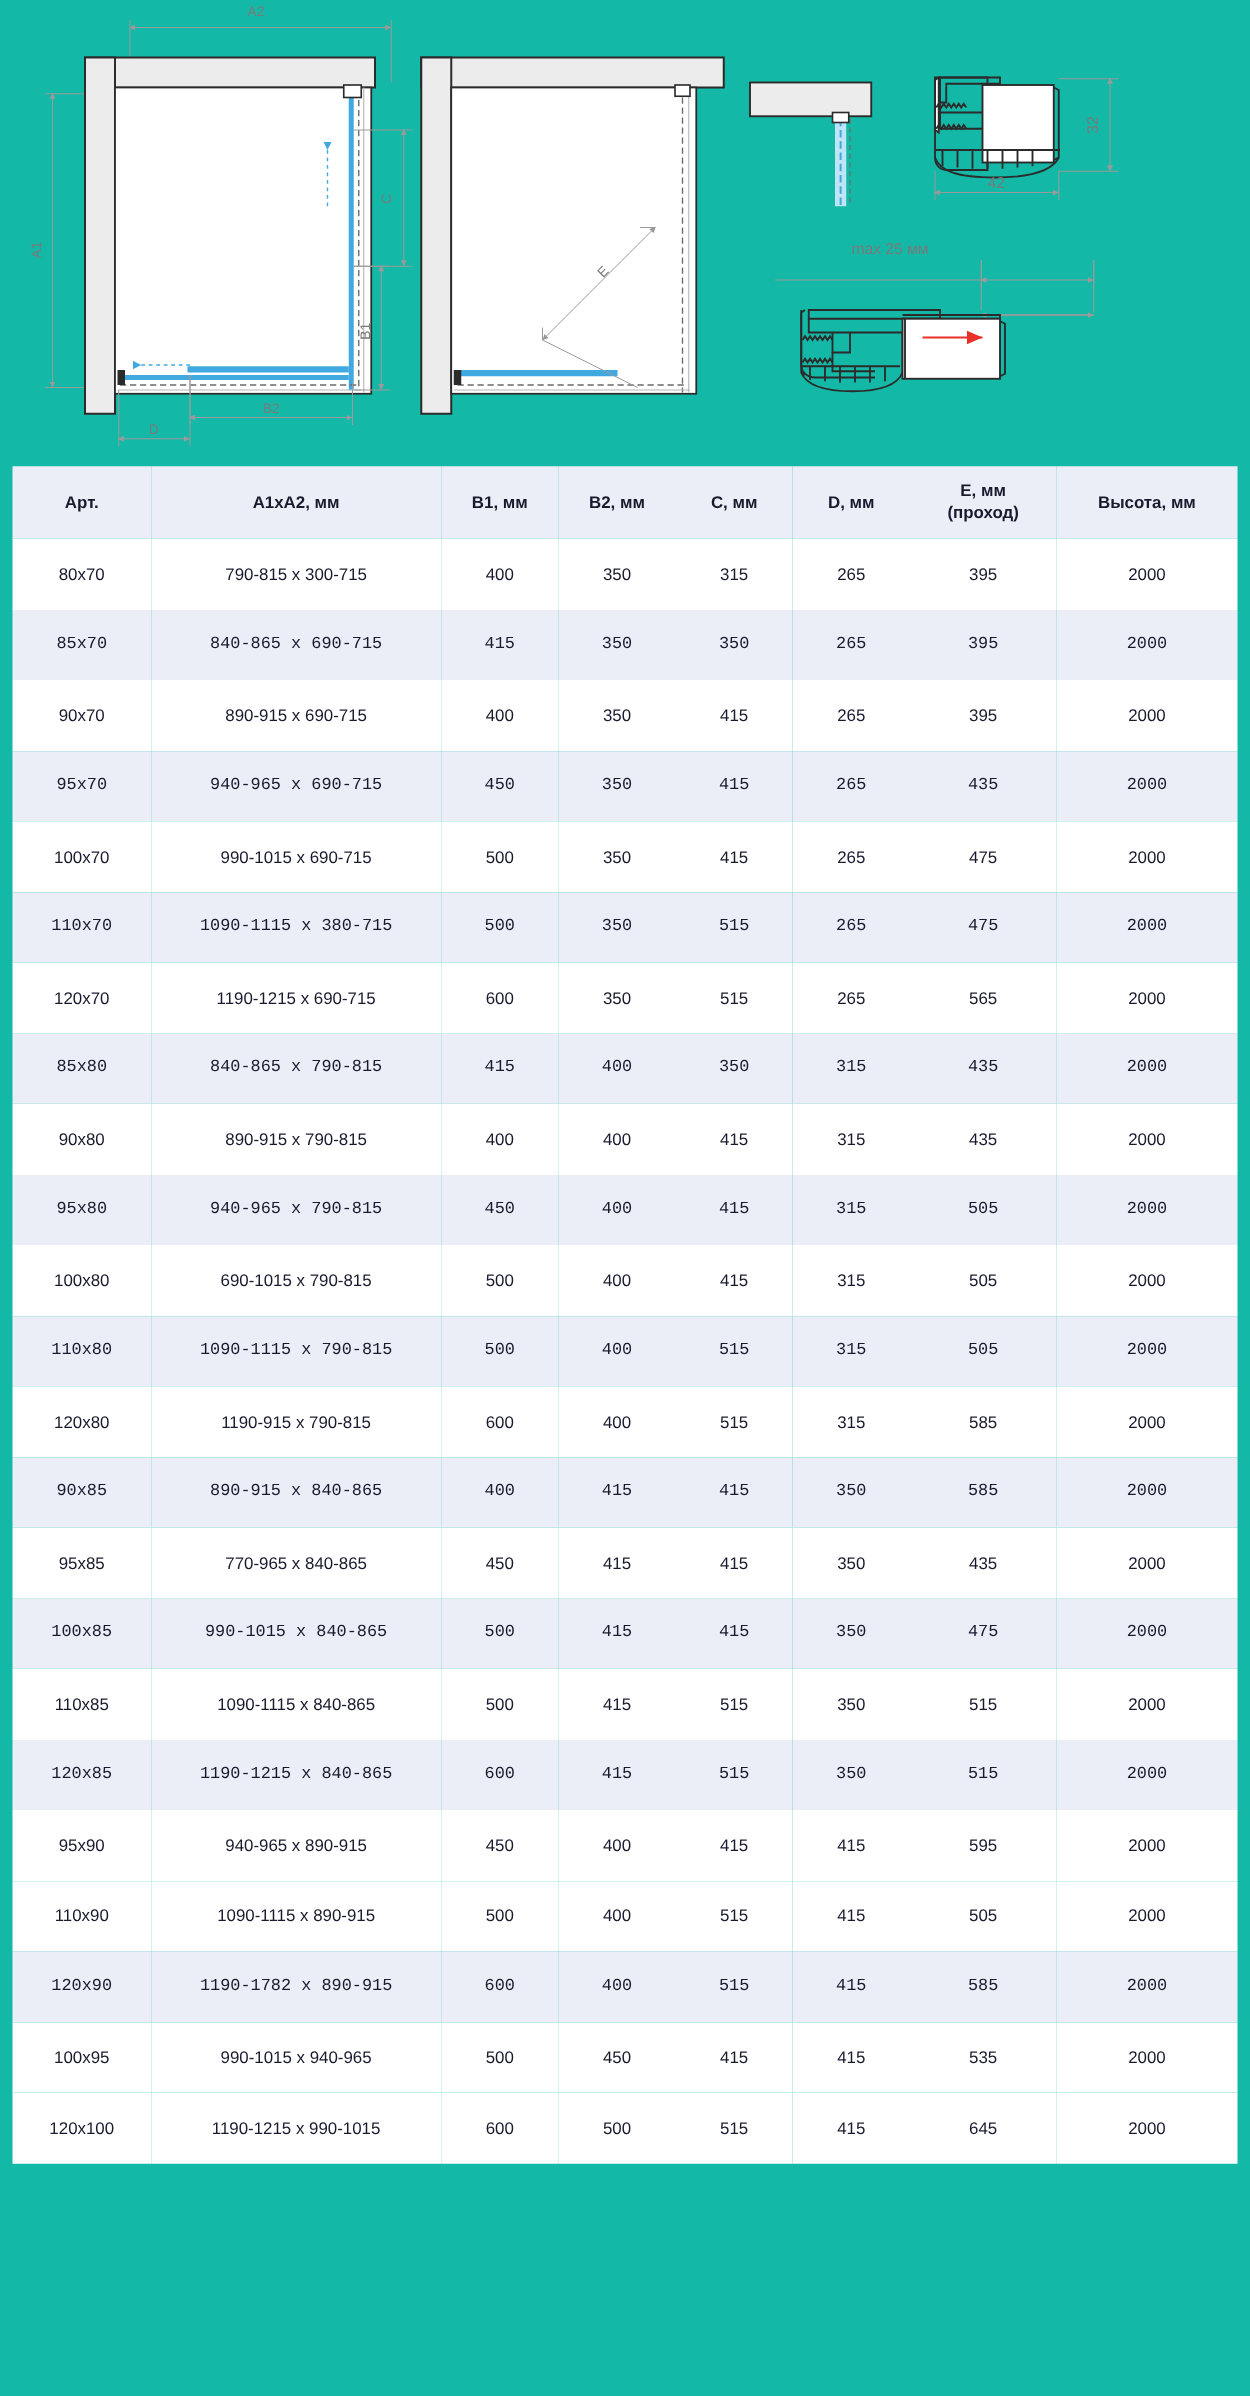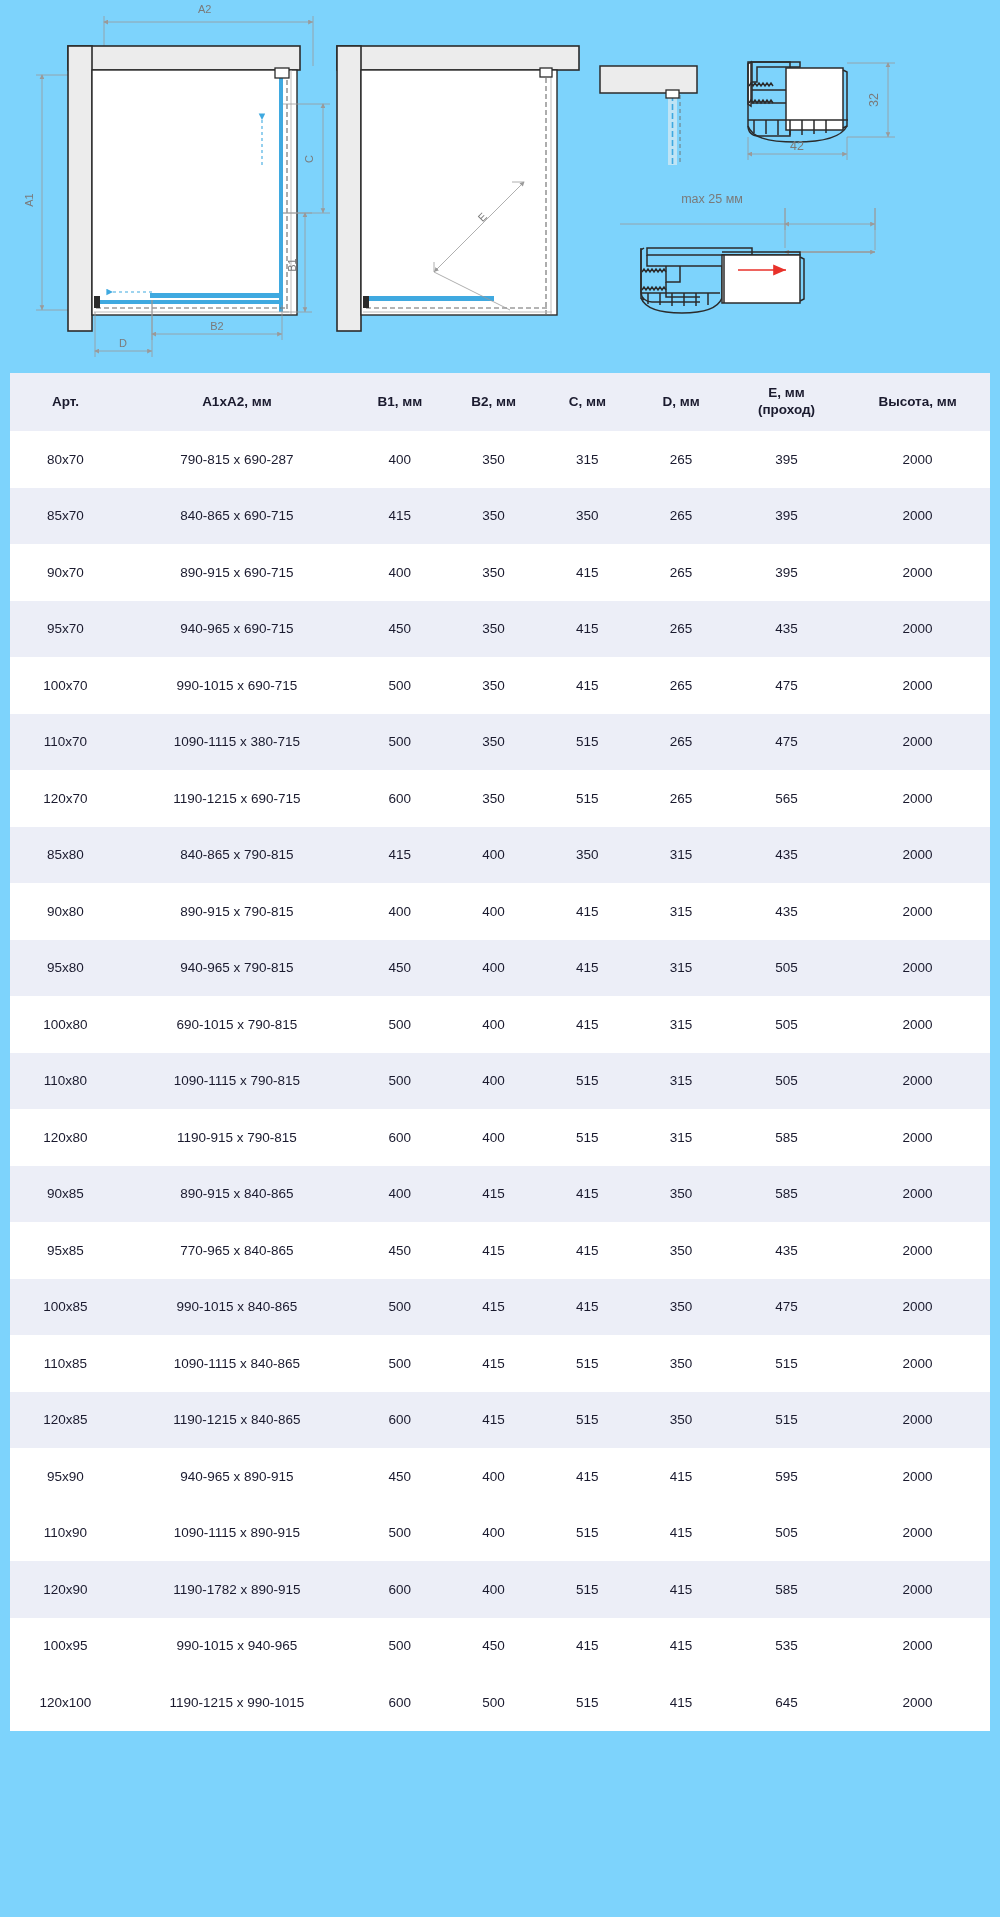--- a/index.html
+++ b/index.html
@@ -5,21 +5,21 @@
   * { box-sizing: border-box; }
   html, body {
     margin: 0; padding: 0;
     background: #ffffff;
     font-family: "Liberation Sans", sans-serif;
   }
   #page {
     width: 1000px;
     height: 1917px;
     position: relative;
-    background: #7dd3fc;
+    background: #14b8a6;
     overflow: hidden;
   }
 
   
   #drawings {
     position: absolute;
     left: 0; top: 0;
     width: 1000px; height: 370px;
   }
   #drawings svg { display: block; }
@@ -64,21 +64,21 @@
     font-size: 13.5px;
     color: #1a1a2e;
     text-align: center;
     vertical-align: middle;
     padding: 0 2px;
     height: 56.5px;
     border: none;
     white-space: nowrap;
   }
   table.spec tbody tr.odd  { background: #ffffff; }
-  table.spec tbody tr.even { background: #eceef7; }
+  table.spec tbody tr.even { background: #eceef7; font-family: Liberation Mono, monospace; }
 
   col.c-art    { width: 104px; }
   col.c-a1a2   { width: 218px; }
   col.c-b1     { width: 88px; }
   col.c-b2     { width: 88px; }
   col.c-c      { width: 88px; }
   col.c-d      { width: 88px; }
   col.c-e      { width: 110px; }
   col.c-h      { width: 136px; }
 </style>
@@ -341,21 +341,21 @@
             <span>(проход)</span>
           </th>
           <th>
             <span>Высота, мм</span>
           </th>
         </tr>
       </thead>
       <tbody id="table-body">
           <tr class="odd">
             <td>80x70</td>
-            <td>790-815 x 690-287</td>
+            <td>790-815 x 300-715</td>
             <td>400</td>
             <td>350</td>
             <td>315</td>
             <td>265</td>
             <td>395</td>
             <td>2000</td>
           </tr>
           <tr class="even">
             <td>85x70</td>
             <td>840-865 x 690-715</td>

